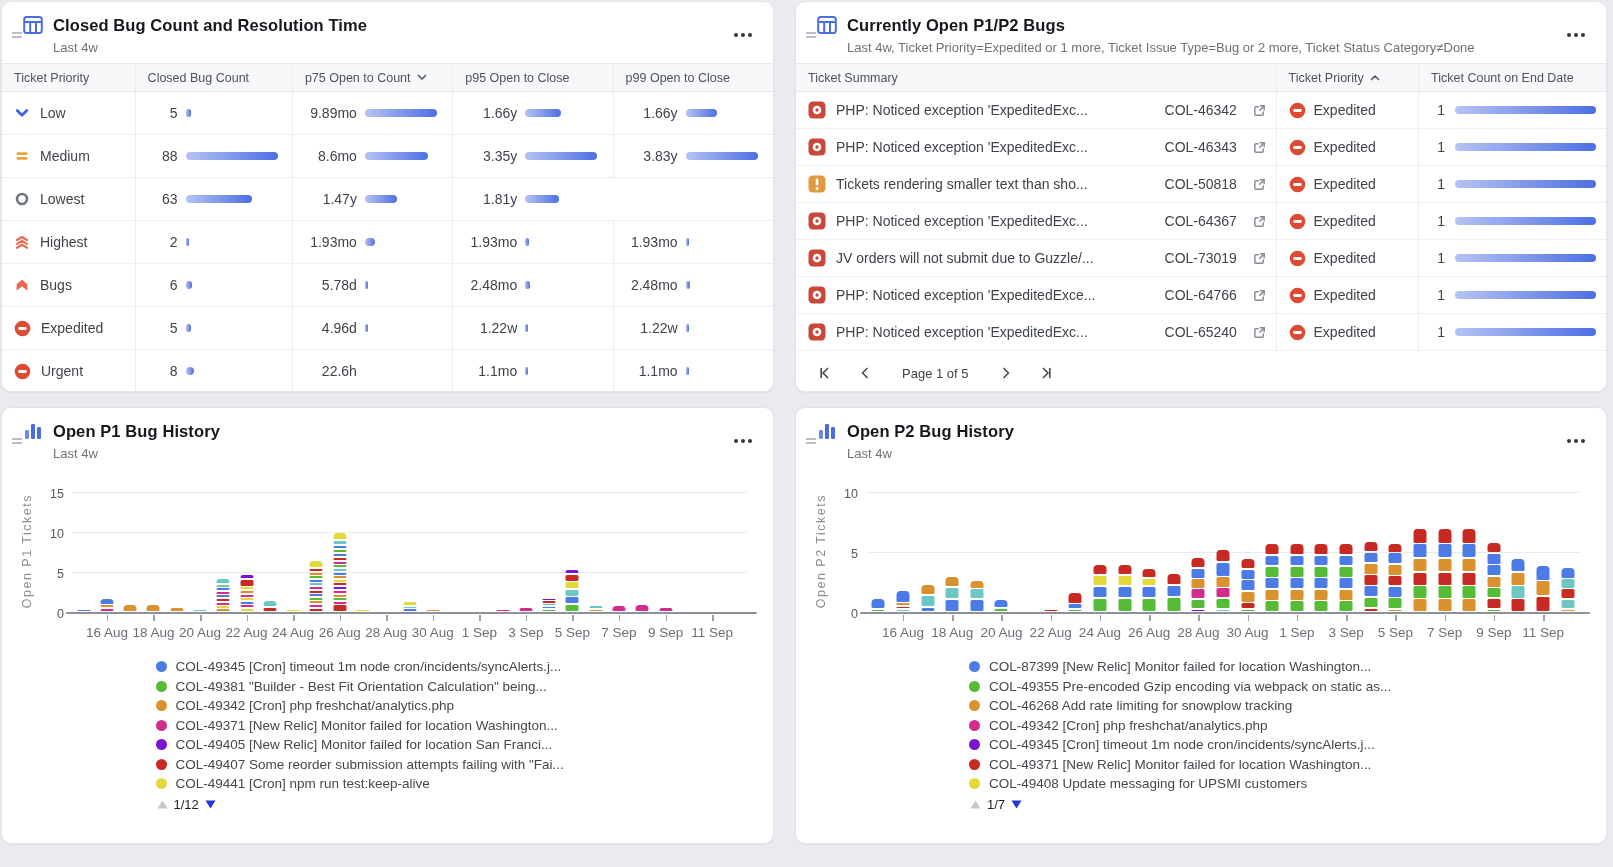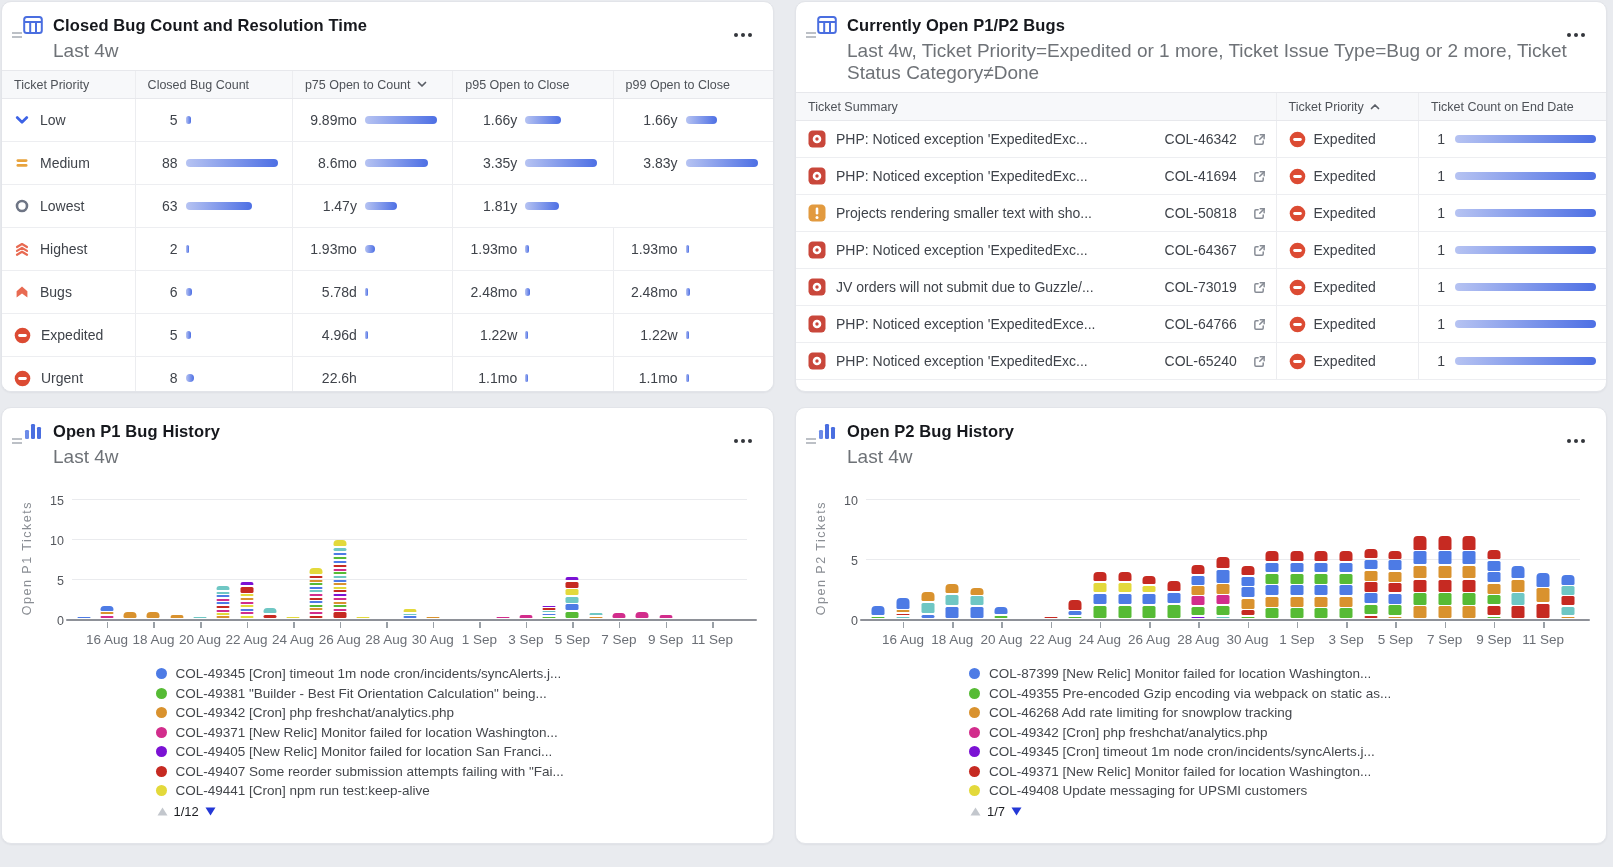--- a/index.html
+++ b/index.html
@@ -25,21 +25,21 @@
     overflow:hidden;
   }
   .card.top { height:391px; }
   .card.bottom { height:437px; }
 
   
   .card-head { padding:12px 16px 8px 20px; position:relative; }
   .drag-handle { position:absolute; left:7px; top:24px; cursor:grab; background:none; border:none; padding:2px; }
   .title-row { display:flex; align-items:center; gap:9px; }
   .panel-title { font-size:16.5px; font-weight:700; color:#16181D; margin:0; letter-spacing:.1px; }
-  .panel-subtitle { font-size:19px; color:#6E7277; margin:4px 0 0 31px; }
+  .panel-subtitle { font-size:13px; color:#6E7277; margin:4px 0 0 31px; }
   .menu-btn { position:absolute; right:16px; top:20px; background:none; border:none; padding:4px; cursor:pointer; }
   .icn { display:inline-flex; align-items:center; justify-content:center; line-height:0; flex:none; }
 
   
   .thead { display:grid; background:#F7F8FA; border-top:1px solid #E7E8EC; border-bottom:1px solid #E7E8EC; height:29px; }
   .th { display:flex; align-items:center; gap:6px; padding:0 10px 0 12px; font-size:12.5px; color:#4E5258; cursor:pointer; }
   .th.sep, .cell.sep { border-left:1px solid #ECEDF0; }
   .tbody .trow { display:grid; border-bottom:1px solid #EDEEF1; background:#fff; }
   .cell { display:flex; align-items:center; padding:0 10px 0 12px; font-size:14px; color:#3F434A; min-width:0; }
 
@@ -401,21 +401,21 @@
         </div>
         <div class="trow">
           <div class="cell">
             <span class="icn">
               <svg width="18" height="18" viewBox="0 0 18 18">
                 <rect x="0.5" y="0.5" width="17" height="17" rx="4.2" fill="#C9473B"></rect>
                 <circle cx="9" cy="9" r="3" fill="none" stroke="#fff" stroke-width="2.6"></circle>
               </svg>
             </span>
             <span class="sum-text">PHP: Noticed exception 'ExpeditedExc...</span>
-            <span class="ticket-id">COL-41694</span>
+            <span class="ticket-id">COL-46343</span>
             <span class="icn">
               <svg width="13" height="13" viewBox="0 0 14 14">
                 <path d="M5.5 3 H3.2 C2.5 3 2 3.5 2 4.2 V10.8 C2 11.5 2.5 12 3.2 12 H9.8 C10.5 12 11 11.5 11 10.8 V8.5" fill="none" stroke="#878C95" stroke-width="1.6" stroke-linecap="round"></path>
                 <path d="M7.8 2 H12 V6.2" fill="none" stroke="#878C95" stroke-width="1.6" stroke-linecap="round"></path>
                 <path d="M12 2 L7.3 6.7" stroke="#878C95" stroke-width="1.6" stroke-linecap="round"></path>
               </svg>
             </span>
           </div>
           <div class="cell sep">
             <span class="icn">
@@ -433,21 +433,21 @@
         </div>
         <div class="trow">
           <div class="cell">
             <span class="icn">
               <svg width="18" height="18" viewBox="0 0 18 18">
                 <rect x="0.5" y="0.5" width="17" height="17" rx="4.2" fill="#E29A3F"></rect>
                 <rect x="7.7" y="3.4" width="2.6" height="7.2" rx="1.3" fill="#fff"></rect>
                 <circle cx="9" cy="13.6" r="1.5" fill="#fff"></circle>
               </svg>
             </span>
-            <span class="sum-text">Projects rendering smaller text with sho...</span>
+            <span class="sum-text">Tickets rendering smaller text than sho...</span>
             <span class="ticket-id">COL-50818</span>
             <span class="icn">
               <svg width="13" height="13" viewBox="0 0 14 14">
                 <path d="M5.5 3 H3.2 C2.5 3 2 3.5 2 4.2 V10.8 C2 11.5 2.5 12 3.2 12 H9.8 C10.5 12 11 11.5 11 10.8 V8.5" fill="none" stroke="#878C95" stroke-width="1.6" stroke-linecap="round"></path>
                 <path d="M7.8 2 H12 V6.2" fill="none" stroke="#878C95" stroke-width="1.6" stroke-linecap="round"></path>
                 <path d="M12 2 L7.3 6.7" stroke="#878C95" stroke-width="1.6" stroke-linecap="round"></path>
               </svg>
             </span>
           </div>
           <div class="cell sep">

